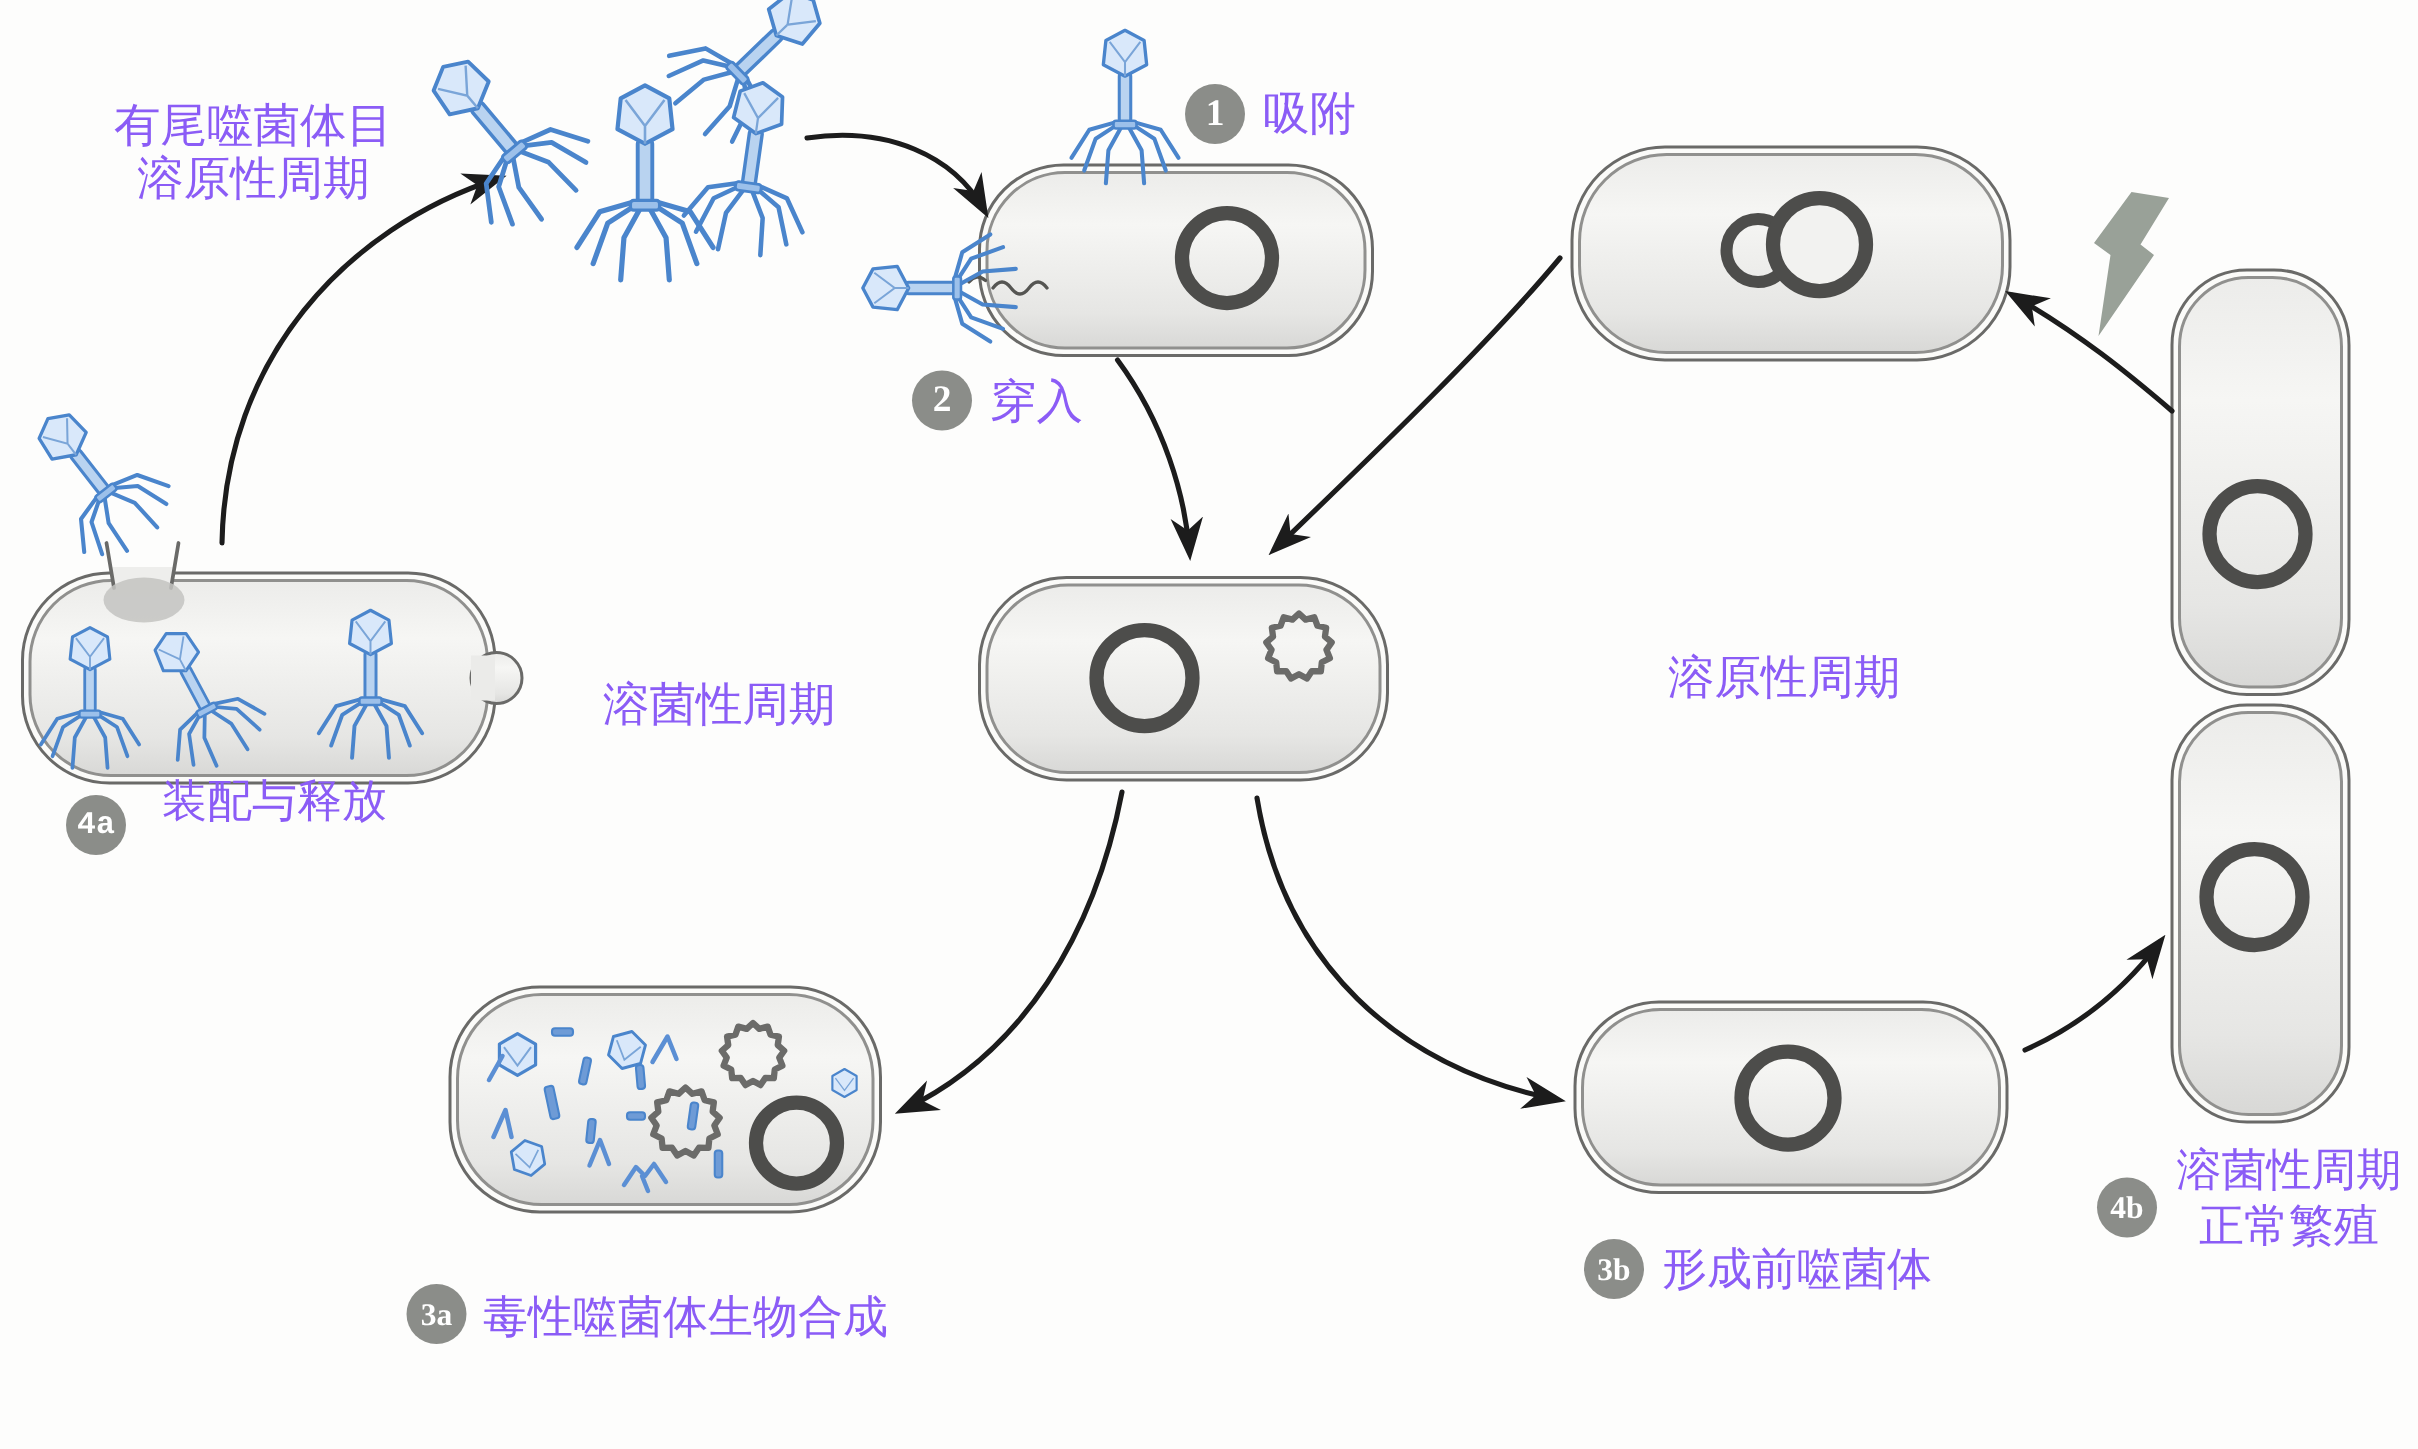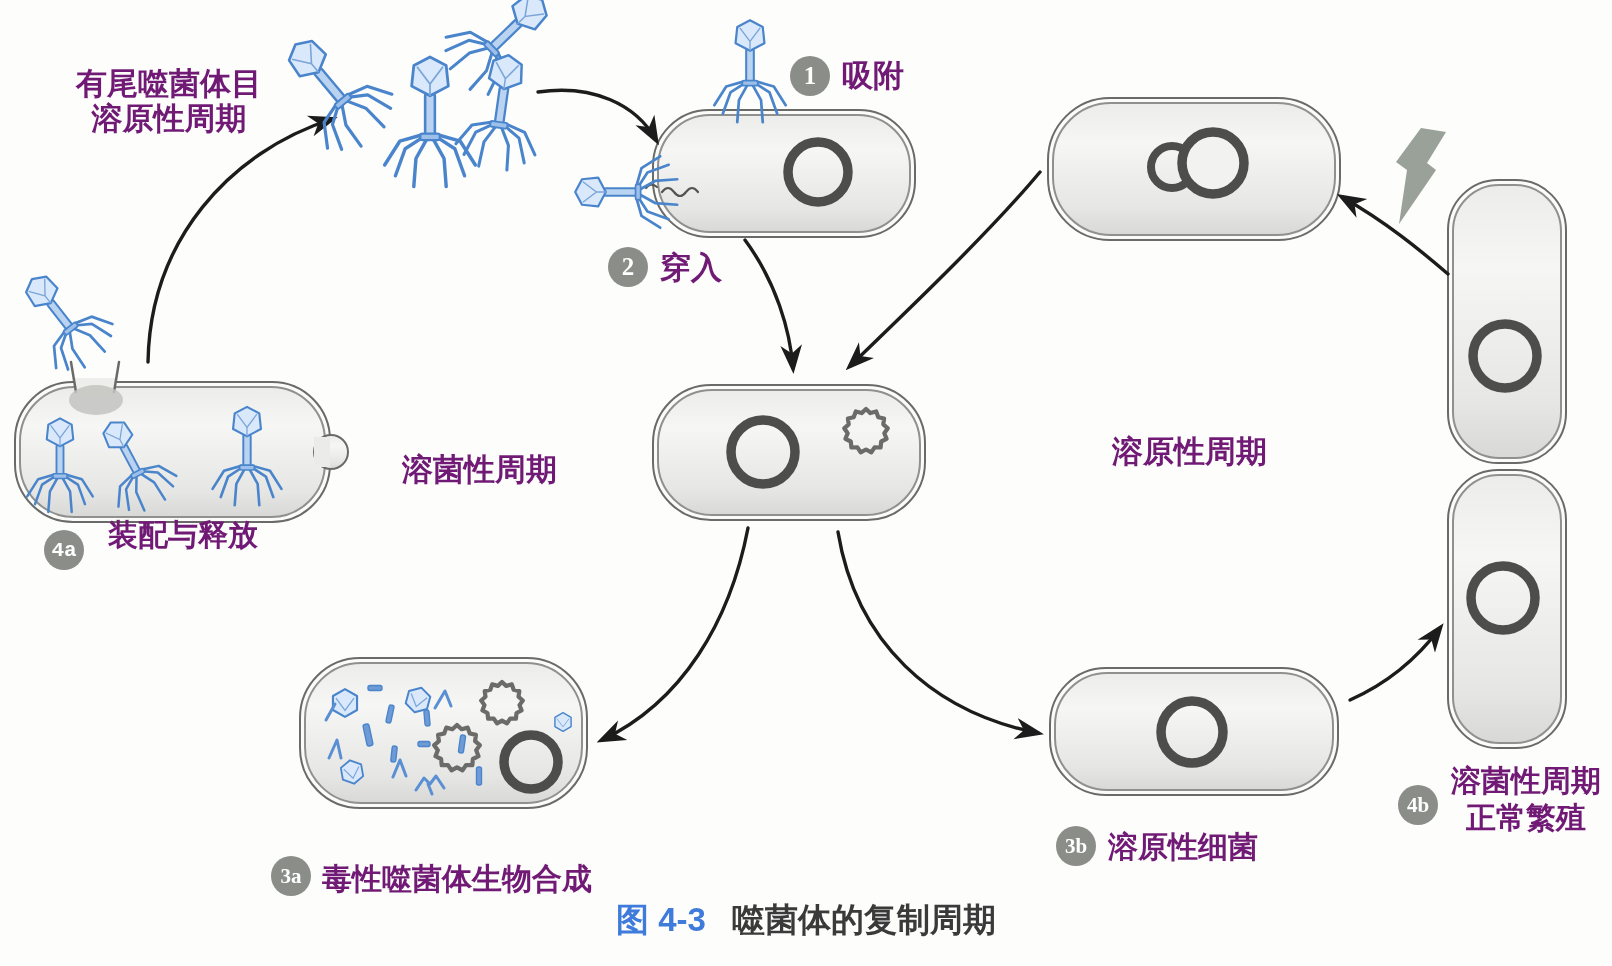--- a/index.html
+++ b/index.html
@@ -6,22 +6,22 @@
   .canvas {
     position:relative; width:1612px; height:966px;
     background:#fdfdfc; overflow:hidden;
     font-family:"Liberation Serif", serif;
     color:#262626;
   }
   .canvas svg { position:absolute; left:0; top:0; }
 
   
   .lbl {
-    position:absolute; font-weight:700; font-size:31px; line-height:35px;
-    color:#701a75; white-space:nowrap;
+    position:absolute; font-weight:400; font-size:31px; line-height:35px;
+    color:#8b5cf6; white-space:nowrap;
   }
   .lbl.center { text-align:center; white-space:normal; }
 
   
   .badge {
     position:absolute; width:40px; height:40px; border-radius:50%;
     background:#8b8d89; color:#ffffff; display:flex;
     align-items:center; justify-content:center;
     font-weight:700; font-size:25px; font-family:"Liberation Serif", serif;
   }
@@ -217,27 +217,24 @@
 <div class="lbl" style="left:108px; top:517px; font-size:30px;">装配与释放</div>
 
 <div class="badge small-text" style="left:271px; top:826px;margin-top:30px;">
   <span>3a</span>
 </div>
 <div class="lbl" style="left:322px; top:829px; font-size:30px;margin-top:32px;">毒性噬菌体生物合成</div>
 
 <div class="badge small-text" style="left:1056px; top:826px;">
   <span>3b</span>
 </div>
-<div class="lbl" style="left:1108px; top:829px; font-size:30px;">溶原性细菌</div>
+<div class="lbl" style="left:1108px; top:829px; font-size:30px;">形成前噬菌体</div>
 
 <div class="badge small-text" style="left:1398px; top:785px;">
   <span>4b</span>
 </div>
 <div class="lbl center" style="left:1440px; top:762px; width:172px; font-size:30px; line-height:37px;">
   <div>溶菌性周期</div>
   <div>正常繁殖</div>
 </div>
 
-<div class="caption">
-  <span class="fig-num">图 4-3</span><span class="fig-title">噬菌体的复制周期</span>
-</div>
 
 </div>
 
 </body></html>

